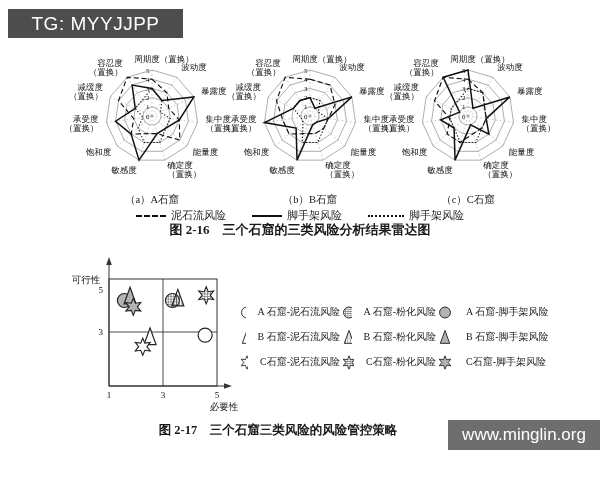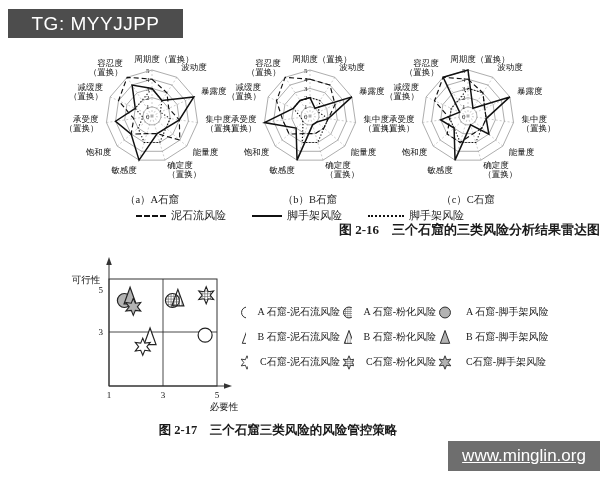--- a/index.html
+++ b/index.html
@@ -12,29 +12,29 @@
   .radar-row{position:absolute;left:73px;top:40px;width:474px;display:flex;}
   .radar-block{margin:0;width:158px;flex:0 0 158px;}
   .radar-block figcaption{text-align:center;font-size:10.5px;margin-top:1px;white-space:nowrap;}
   .radar-legend{position:absolute;left:0;top:208px;width:600px;display:flex;justify-content:center;
                 gap:26px;align-items:center;font-size:11px;}
   .radar-legend .li{display:flex;align-items:center;gap:5px;white-space:nowrap;}
   .sample{display:inline-block;width:30px;height:0;}
   .sample.dashed{border-top:2.2px dashed #111;}
   .sample.solid{border-top:2.6px solid #111;}
   .sample.dotted{border-top:2.2px dotted #111;width:36px;}
-  .cap16{position:absolute;left:0;top:221px;width:600px;text-align:right;font-size:13px;font-weight:bold;}
+  .cap16{position:absolute;left:0;top:221px;width:600px;text-align:center;font-size:13px;font-weight:bold;}
   .scatter-host{position:absolute;left:60px;top:252px;width:210px;height:170px;}
   .fig17-legend{position:absolute;left:238px;top:303px;display:grid;
                 grid-template-columns:102px 96px 122px;row-gap:7px;font-size:10px;}
   .legend-item{display:flex;align-items:center;gap:12px;white-space:nowrap;}
   .cap17{position:absolute;left:0;top:422px;width:556px;text-align:center;font-size:12.5px;font-weight:bold;}
-  .site-box{position:absolute;left:448px;top:441px;width:152px;height:30px;background:#6e6e6e;
+  .site-box{position:absolute;left:448px;top:420px;width:152px;height:30px;background:#6e6e6e;
             color:#fff;font-family:"Liberation Sans",sans-serif;font-size:17px;line-height:30px;
-            text-align:center;text-decoration:underline;}
+            text-align:center;}
   svg{display:block;}
 </style>
 </head>
 <body>
 
 <div class="page">
 
   <div class="tg-box">TG: MYYJJPP</div>
 
   <div class="radar-row">

